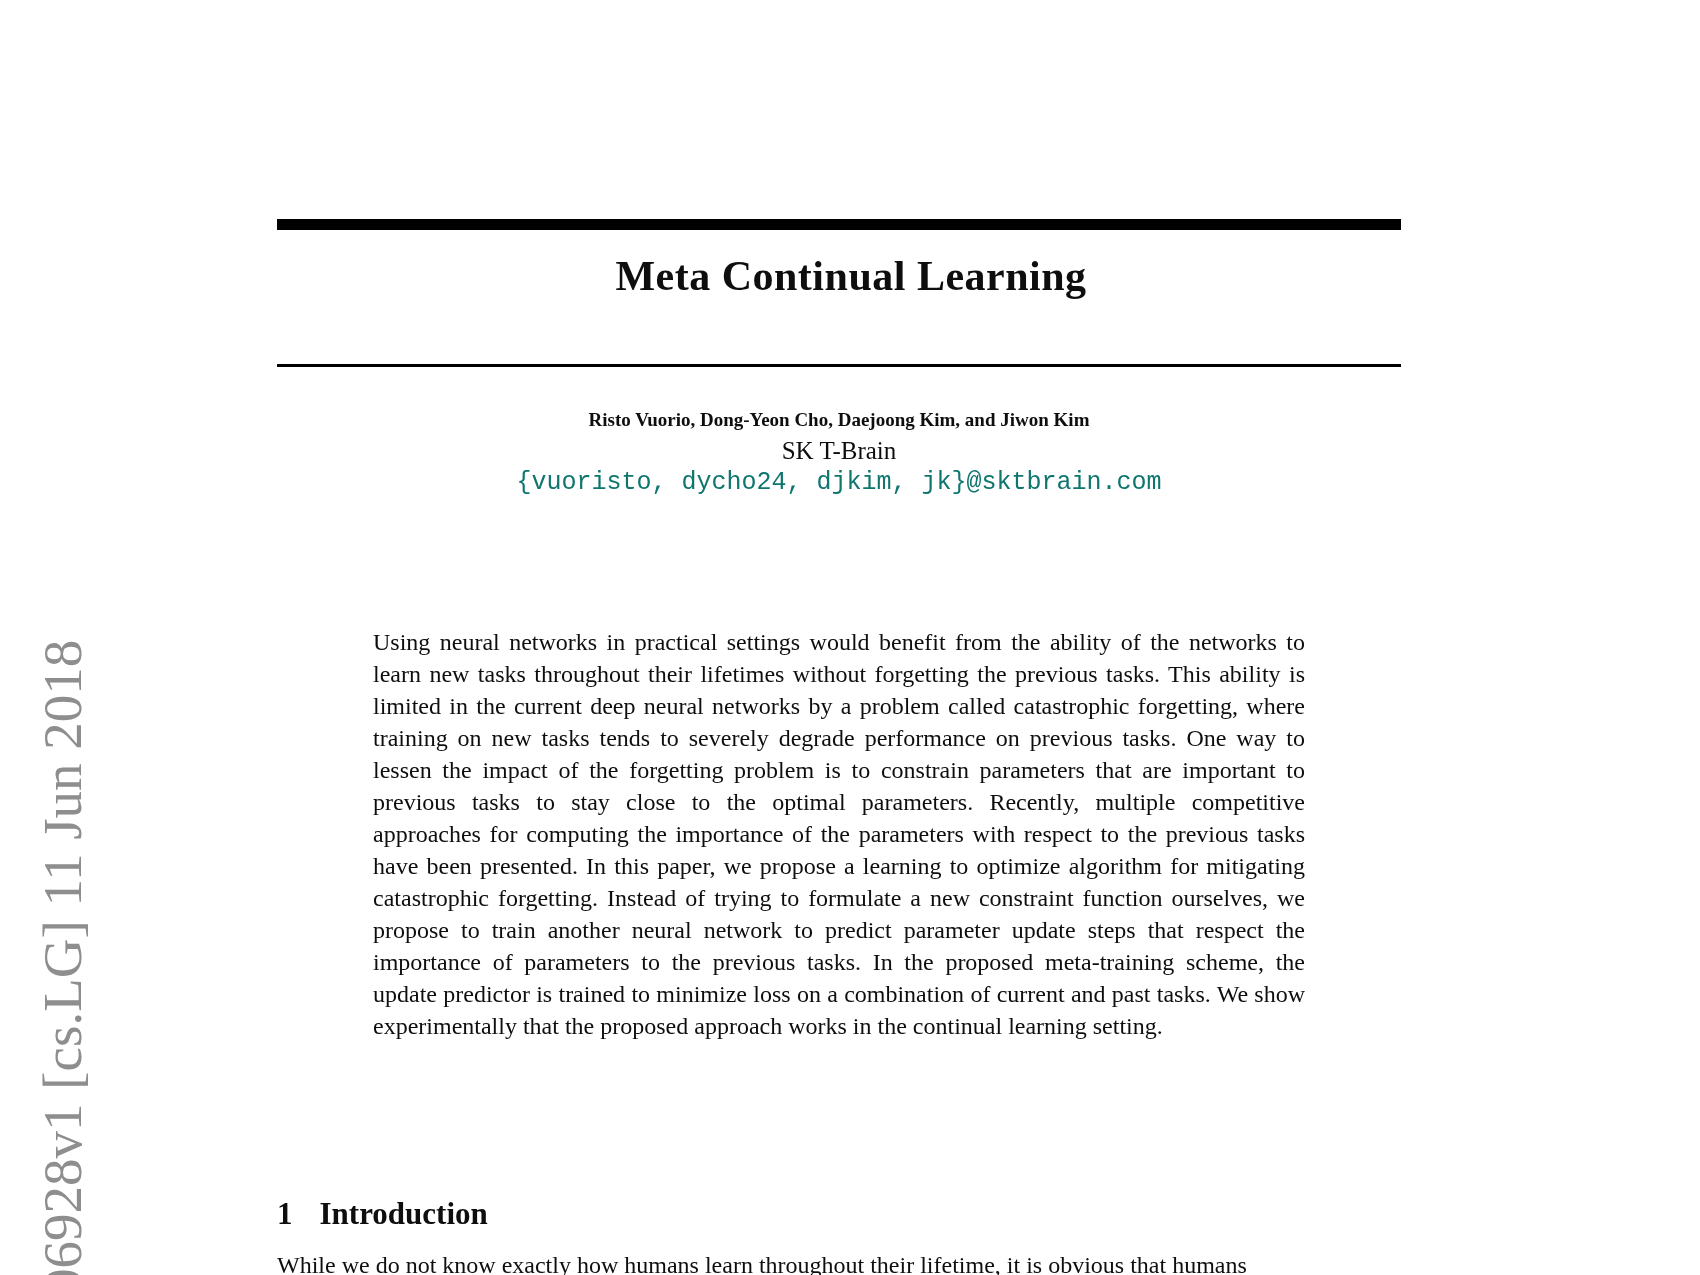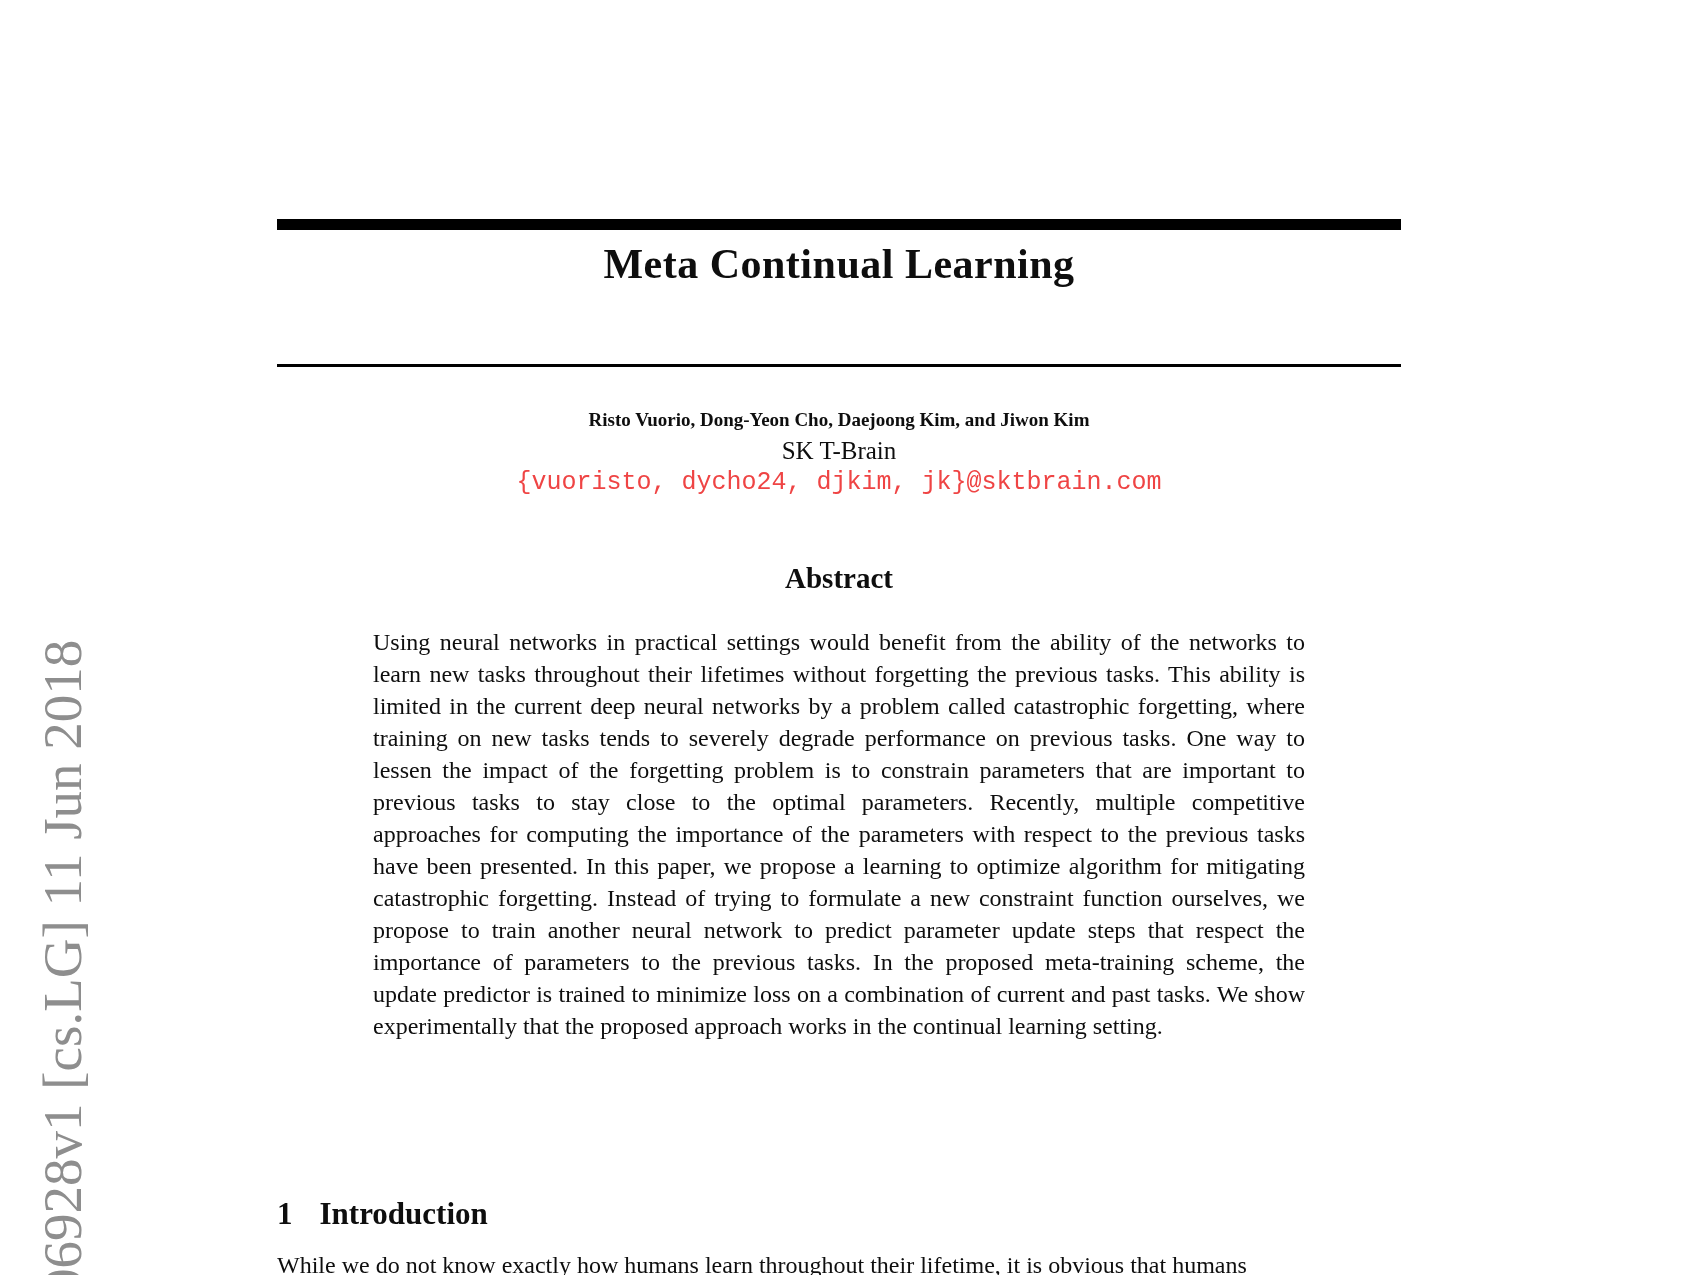--- a/index.html
+++ b/index.html
@@ -30,21 +30,21 @@
     top: 219px;
     width: 1124px;
     height: 11px;
     background: #000000;
   }
   .paper-title {
     position: absolute;
     left: 277px;
     top: 240px;
     width: 1124px;
-    margin: 0;
+    margin: 12px;
     text-align: center;
     font-size: 42px;
     font-weight: bold;
     letter-spacing: 0.5px;
   }
   .rule-thin {
     position: absolute;
     left: 277px;
     top: 364px;
     width: 1124px;
@@ -65,21 +65,21 @@
   }
   .affiliation {
     font-size: 25px;
     line-height: 30px;
     font-family: Liberation Serif, serif;
   }
   .email {
     font-family: "Liberation Mono", "DejaVu Sans Mono", monospace;
     font-size: 25px;
     line-height: 33px;
-    color: #ef4444;
+    color: #0f766e;
   }
   .abstract-heading {
     position: absolute;
     left: 277px;
     top: 562px;
     width: 1124px;
     text-align: center;
     font-size: 29px;
     font-weight: bold;
   }
@@ -125,21 +125,20 @@
   <div class="paper-title">Meta Continual Learning</div>
 
   <div class="rule-thin"></div>
 
   <div class="authors">
     <div class="author-names">Risto Vuorio, Dong-Yeon Cho, Daejoong Kim, and Jiwon Kim</div>
     <div class="affiliation">SK T-Brain</div>
     <div class="email">{vuoristo, dycho24, djkim, jk}@sktbrain.com</div>
   </div>
 
-  <div class="abstract-heading">Abstract</div>
 
   <div class="abstract-body">Using neural networks in practical settings would benefit from the ability of the networks to learn new tasks throughout their lifetimes without forgetting the previous tasks. This ability is limited in the current deep neural networks by a problem called catastrophic forgetting, where training on new tasks tends to severely degrade performance on previous tasks. One way to lessen the impact of the forgetting problem is to constrain parameters that are important to previous tasks to stay close to the optimal parameters. Recently, multiple competitive approaches for computing the importance of the parameters with respect to the previous tasks have been presented. In this paper, we propose a learning to optimize algorithm for mitigating catastrophic forgetting. Instead of trying to formulate a new constraint function ourselves, we propose to train another neural network to predict parameter update steps that respect the importance of parameters to the previous tasks. In the proposed meta-training scheme, the update predictor is trained to minimize loss on a combination of current and past tasks. We show experimentally that the proposed approach works in the continual learning setting.</div>
 
   <div class="section-heading">
     <span class="section-number">1</span><span>Introduction</span>
   </div>
 
   <div class="intro-para">While we do not know exactly how humans learn throughout their lifetime, it is obvious that humans</div>
 
 </div>

